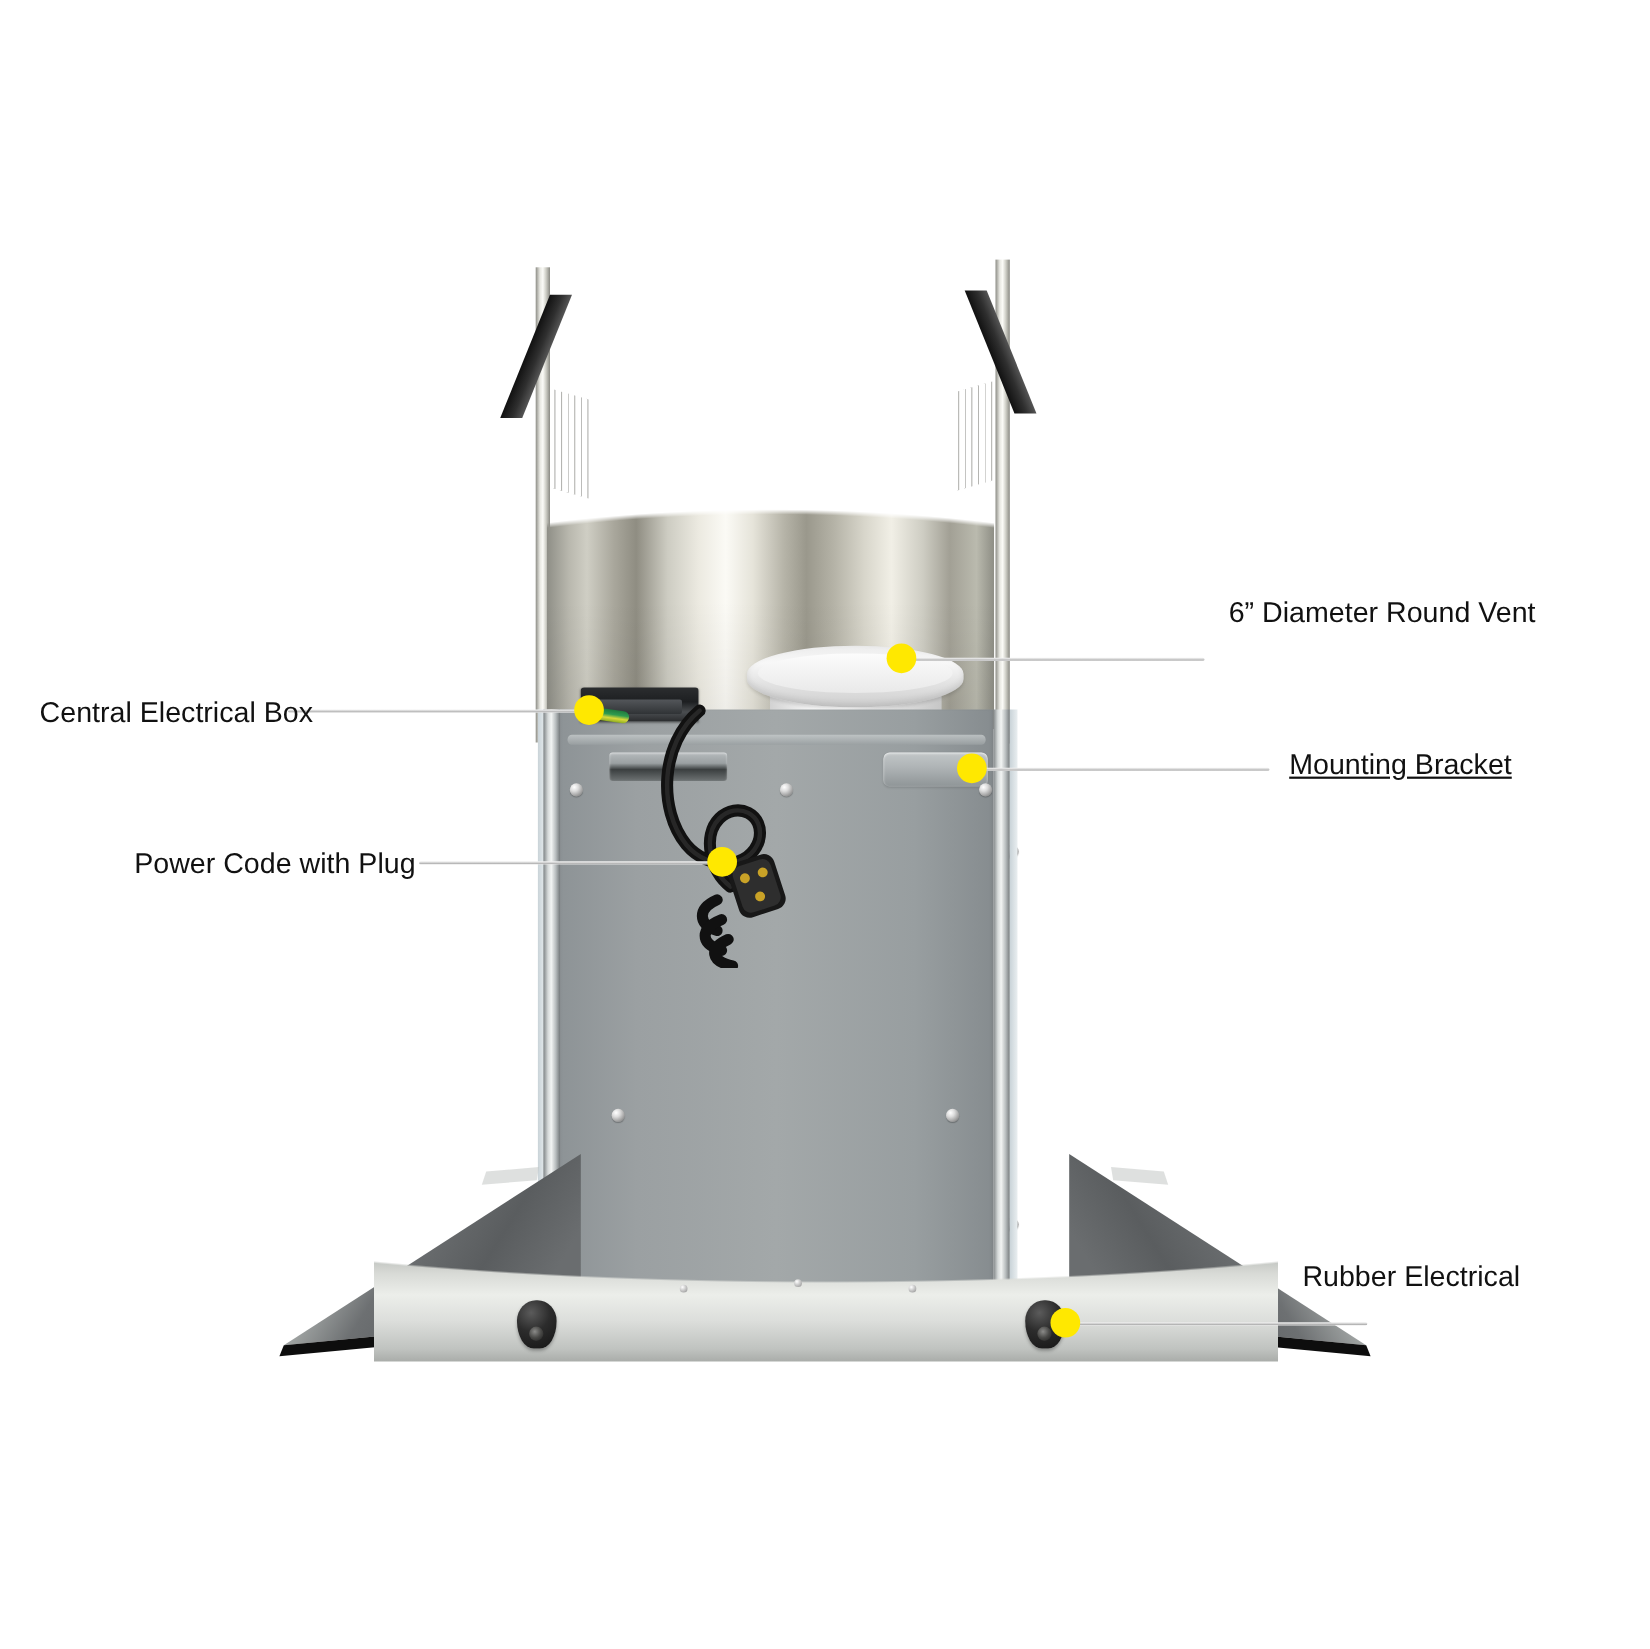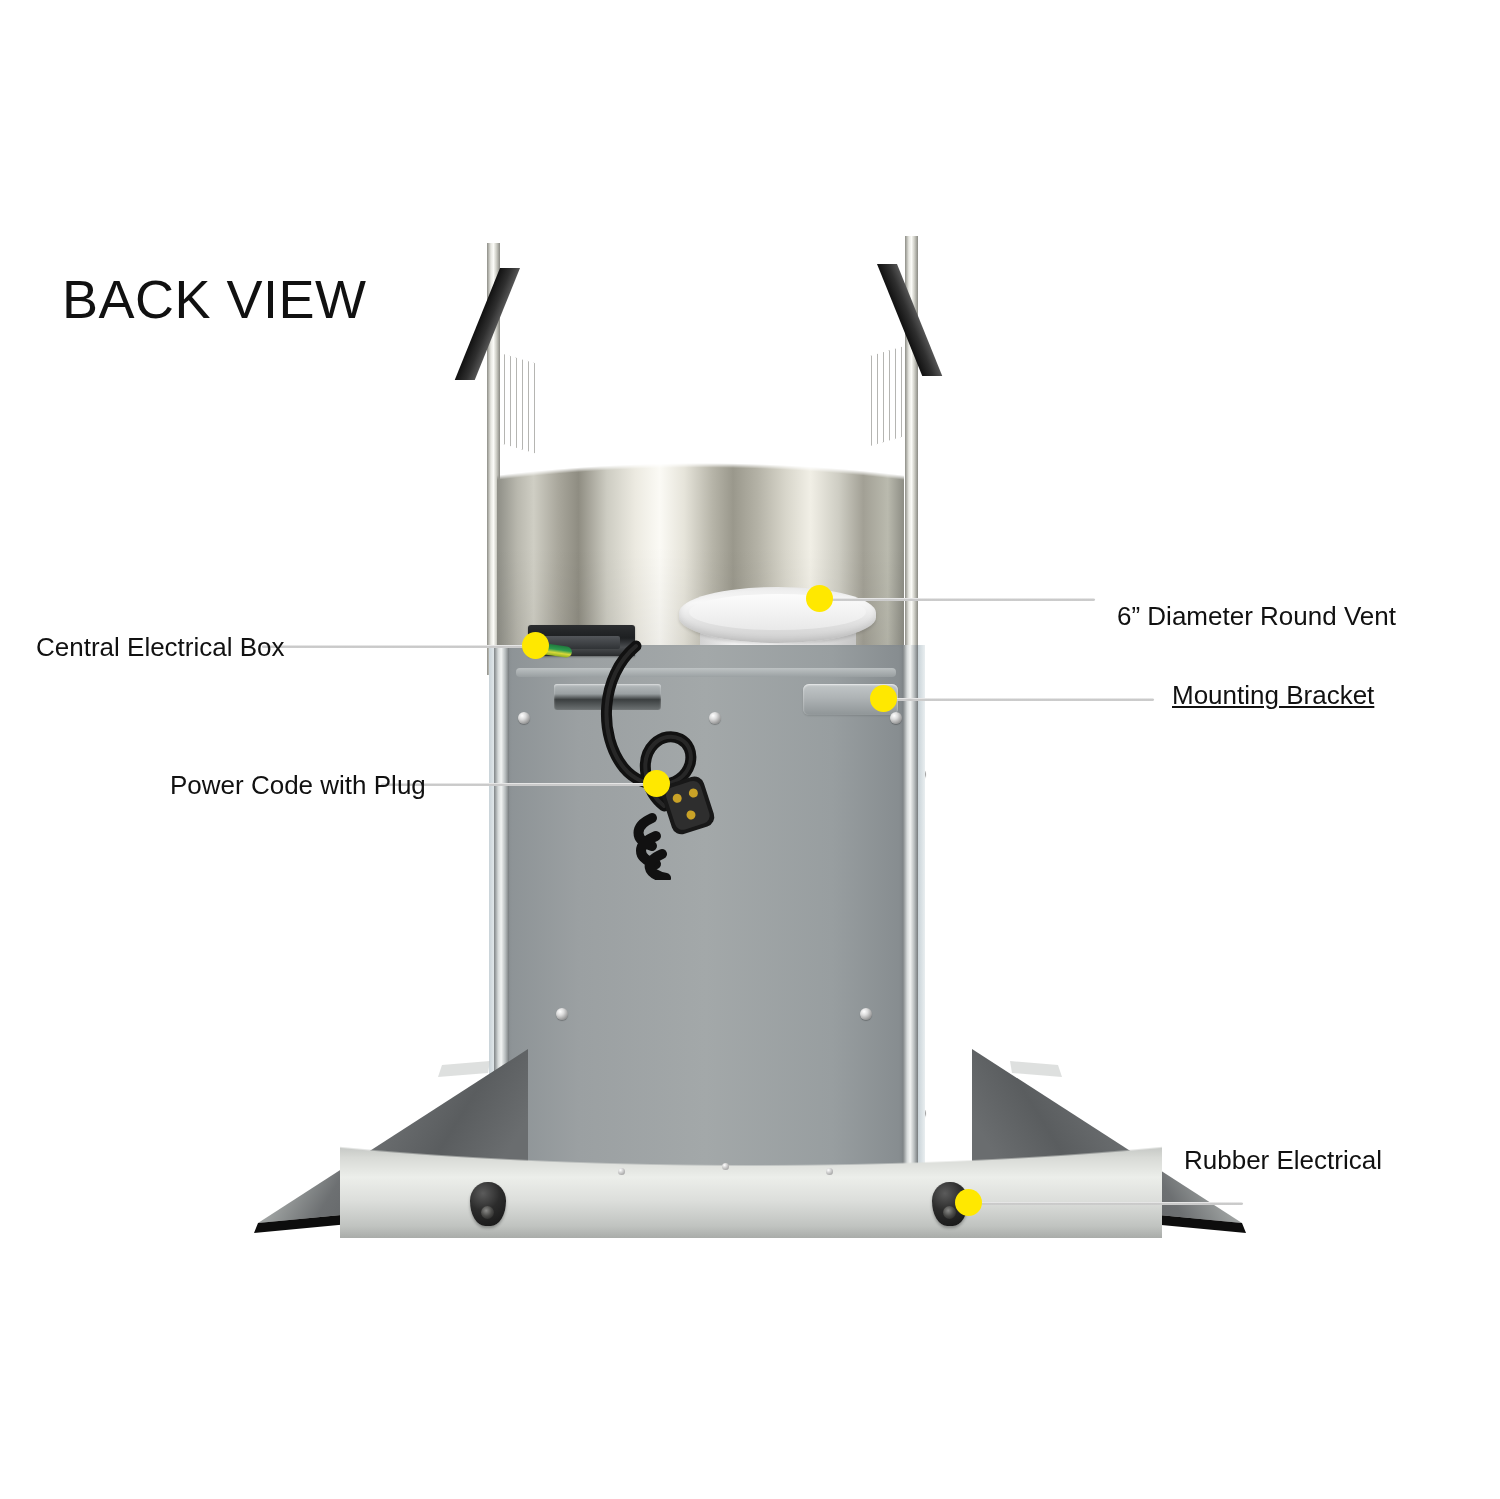--- a/index.html
+++ b/index.html
@@ -337,21 +337,20 @@
     white-space: nowrap;
     line-height: 1.28;
   }
   .callout-label.two-line { white-space: normal; }
 </style>
 </head>
 <body>
 
 <div id="stage">
 
-  <div id="view-title">BACK VIEW</div>
 
   <div id="product">
 
     <div class="post left"></div>
     <div class="post right"></div>
 
     <div class="top-accent left"></div>
     <div class="top-accent right"></div>
 
     <div class="chimney"></div>
@@ -460,25 +459,25 @@
     <div class="rubber" style="left:470px; top:1182px;"></div>
     <div class="rubber" style="left:932px; top:1182px;"></div>
   </div>
 
   <div class="leader" style="left:262px; top:645px; width:282px;"></div>
   <div class="dot" style="left:522px; top:632px;"></div>
   <div class="callout-label" style="left:36px; top:631px;">Central Electrical Box</div>
 
   <div class="leader" style="left:381px; top:783px; width:284px;"></div>
   <div class="dot" style="left:643px; top:770px;"></div>
-  <div class="callout-label" style="left:122px; top:769px;margin-left:48px;">Power Code with Plug</div>
+  <div class="callout-label" style="left:122px; top:769px;">Power Code with Plug</div>
 
   <div class="leader" style="left:820px; top:598px; width:275px;"></div>
   <div class="dot" style="left:806px; top:585px;"></div>
-  <div class="callout-label" style="left:1117px; top:600px;">6” Diameter Round Vent</div>
+  <div class="callout-label" style="left:1117px; top:540px;">6” Diameter Round Vent</div>
 
   <div class="leader" style="left:882px; top:698px; width:272px;"></div>
   <div class="dot" style="left:870px; top:685px;"></div>
   <div class="callout-label" style="left:1172px; top:679px;text-decoration:underline;">Mounting Bracket</div>
 
   <div class="leader" style="left:968px; top:1202px; width:275px;"></div>
   <div class="dot" style="left:955px; top:1189px;"></div>
   <div class="callout-label two-line" style="left:1184px; top:1144px; width:310px;">
     <div>Rubber Electrical</div>
   </div>

